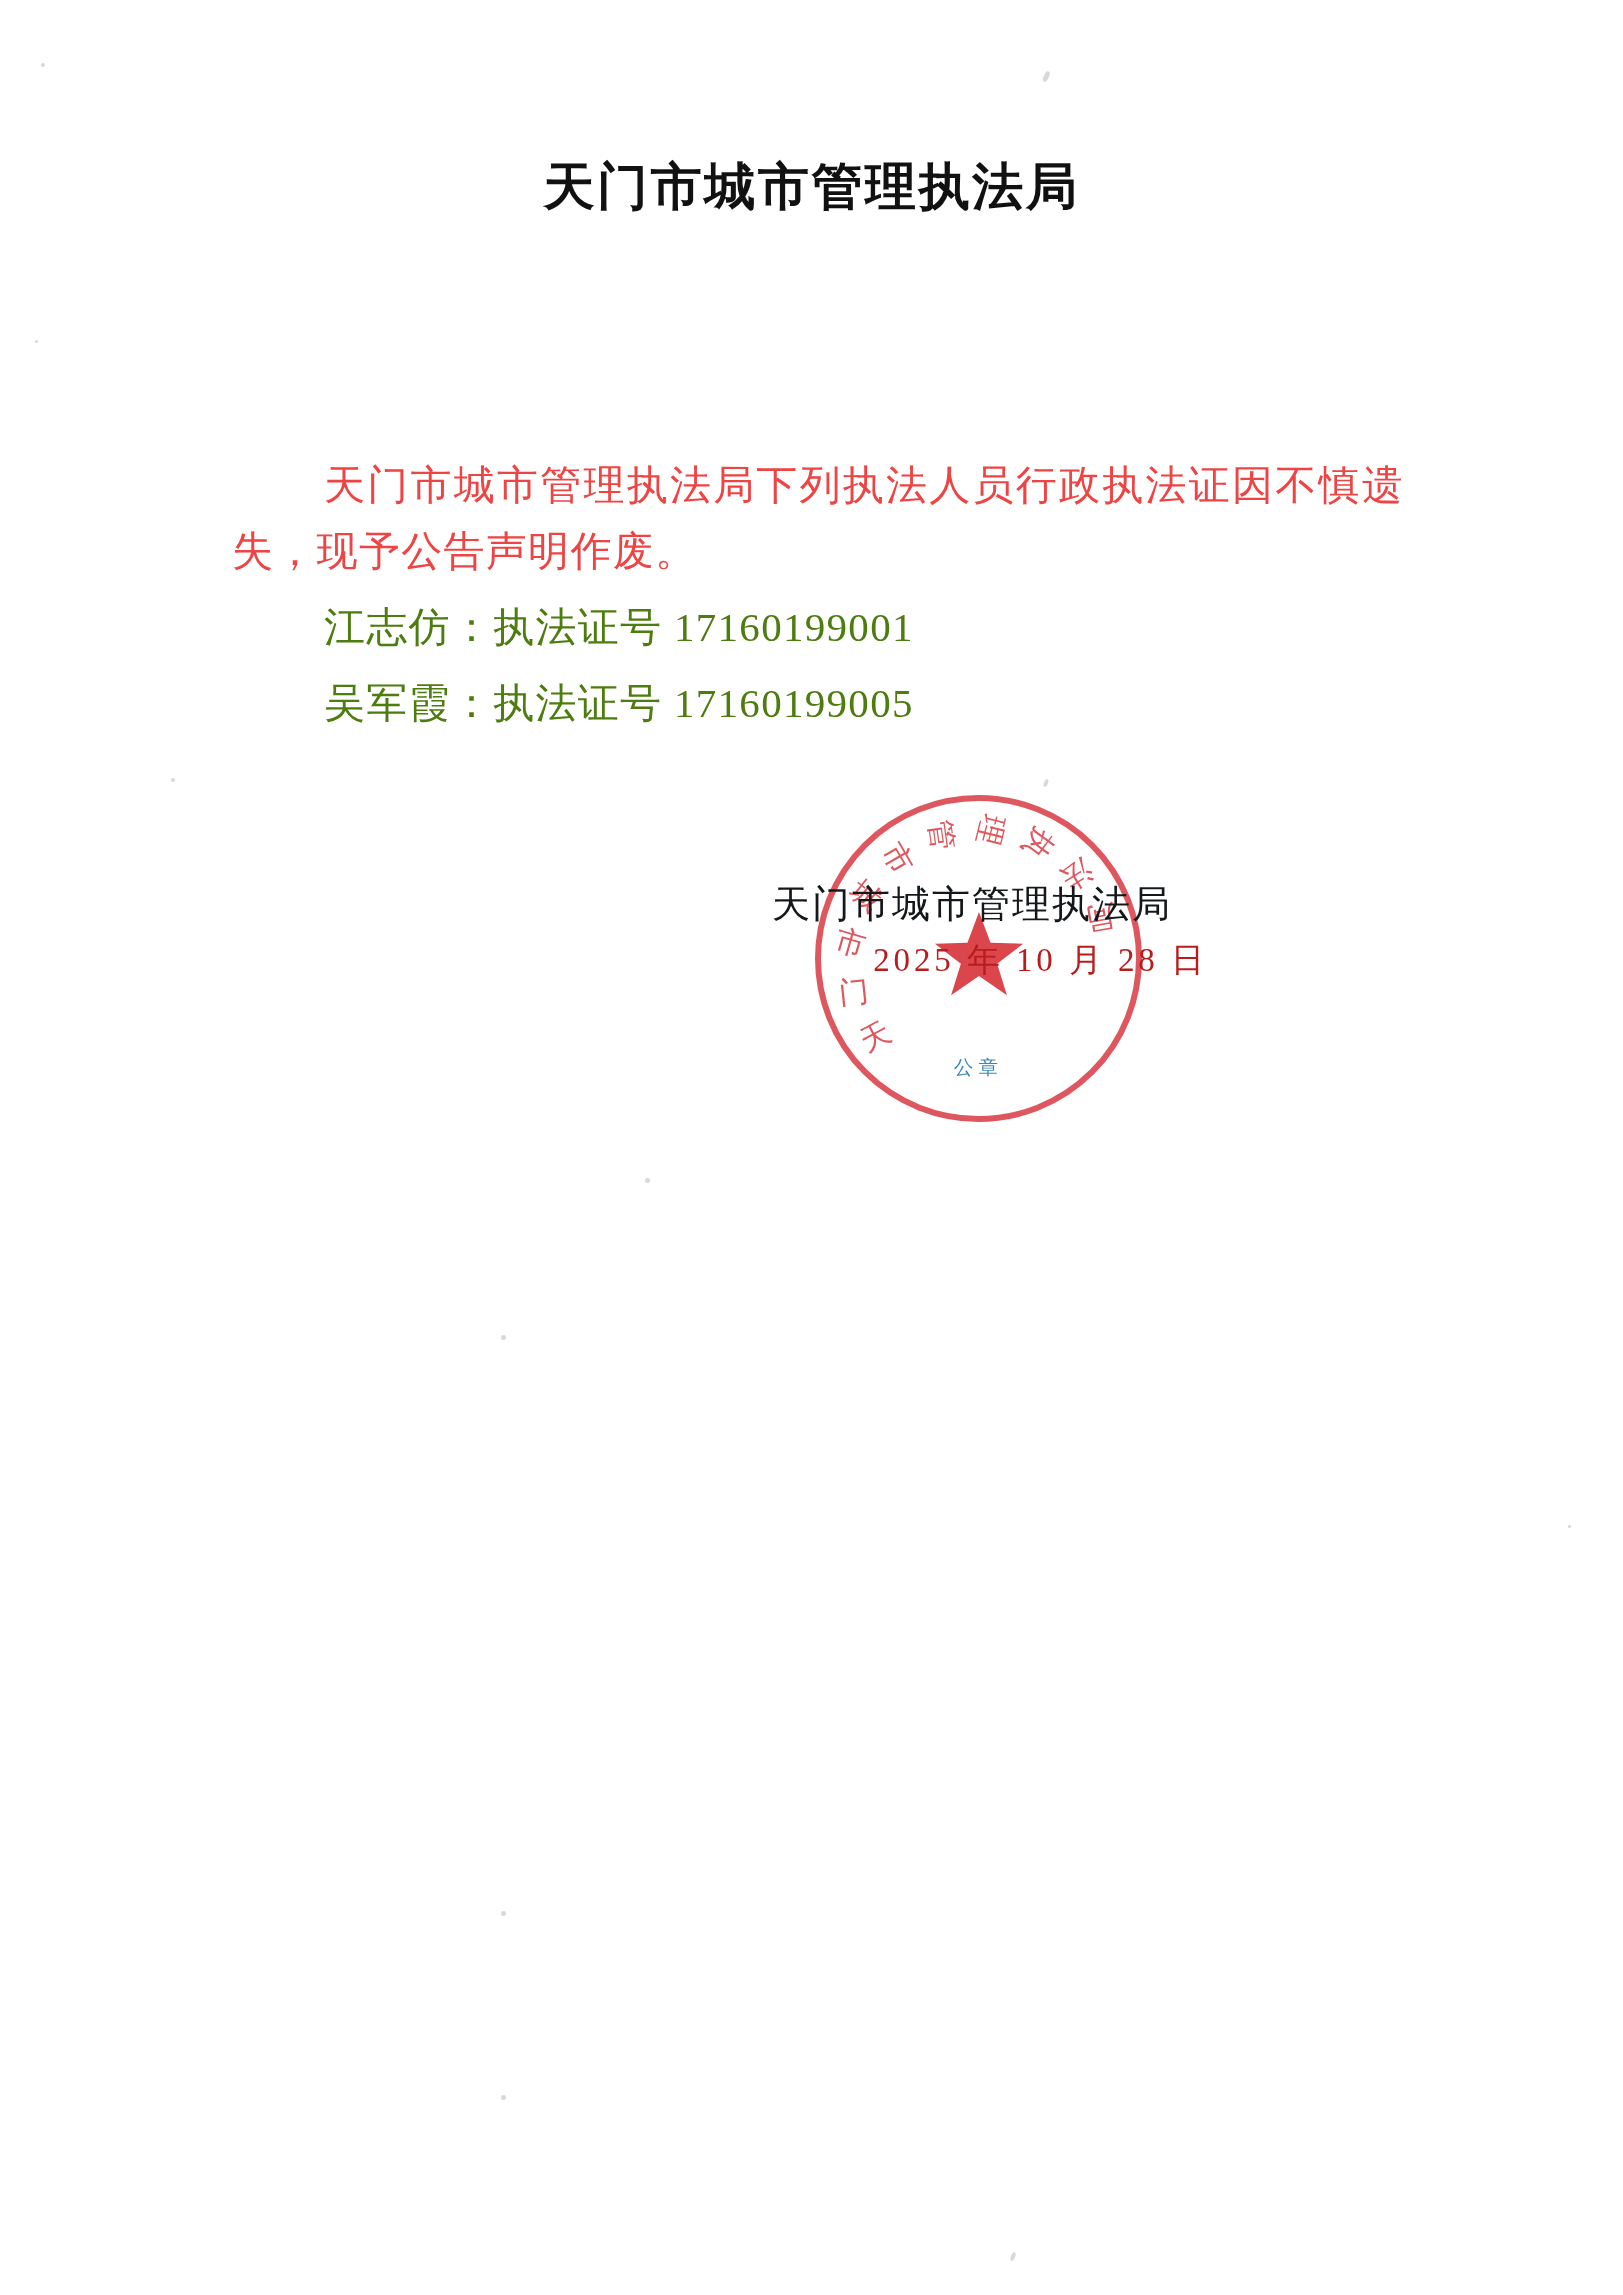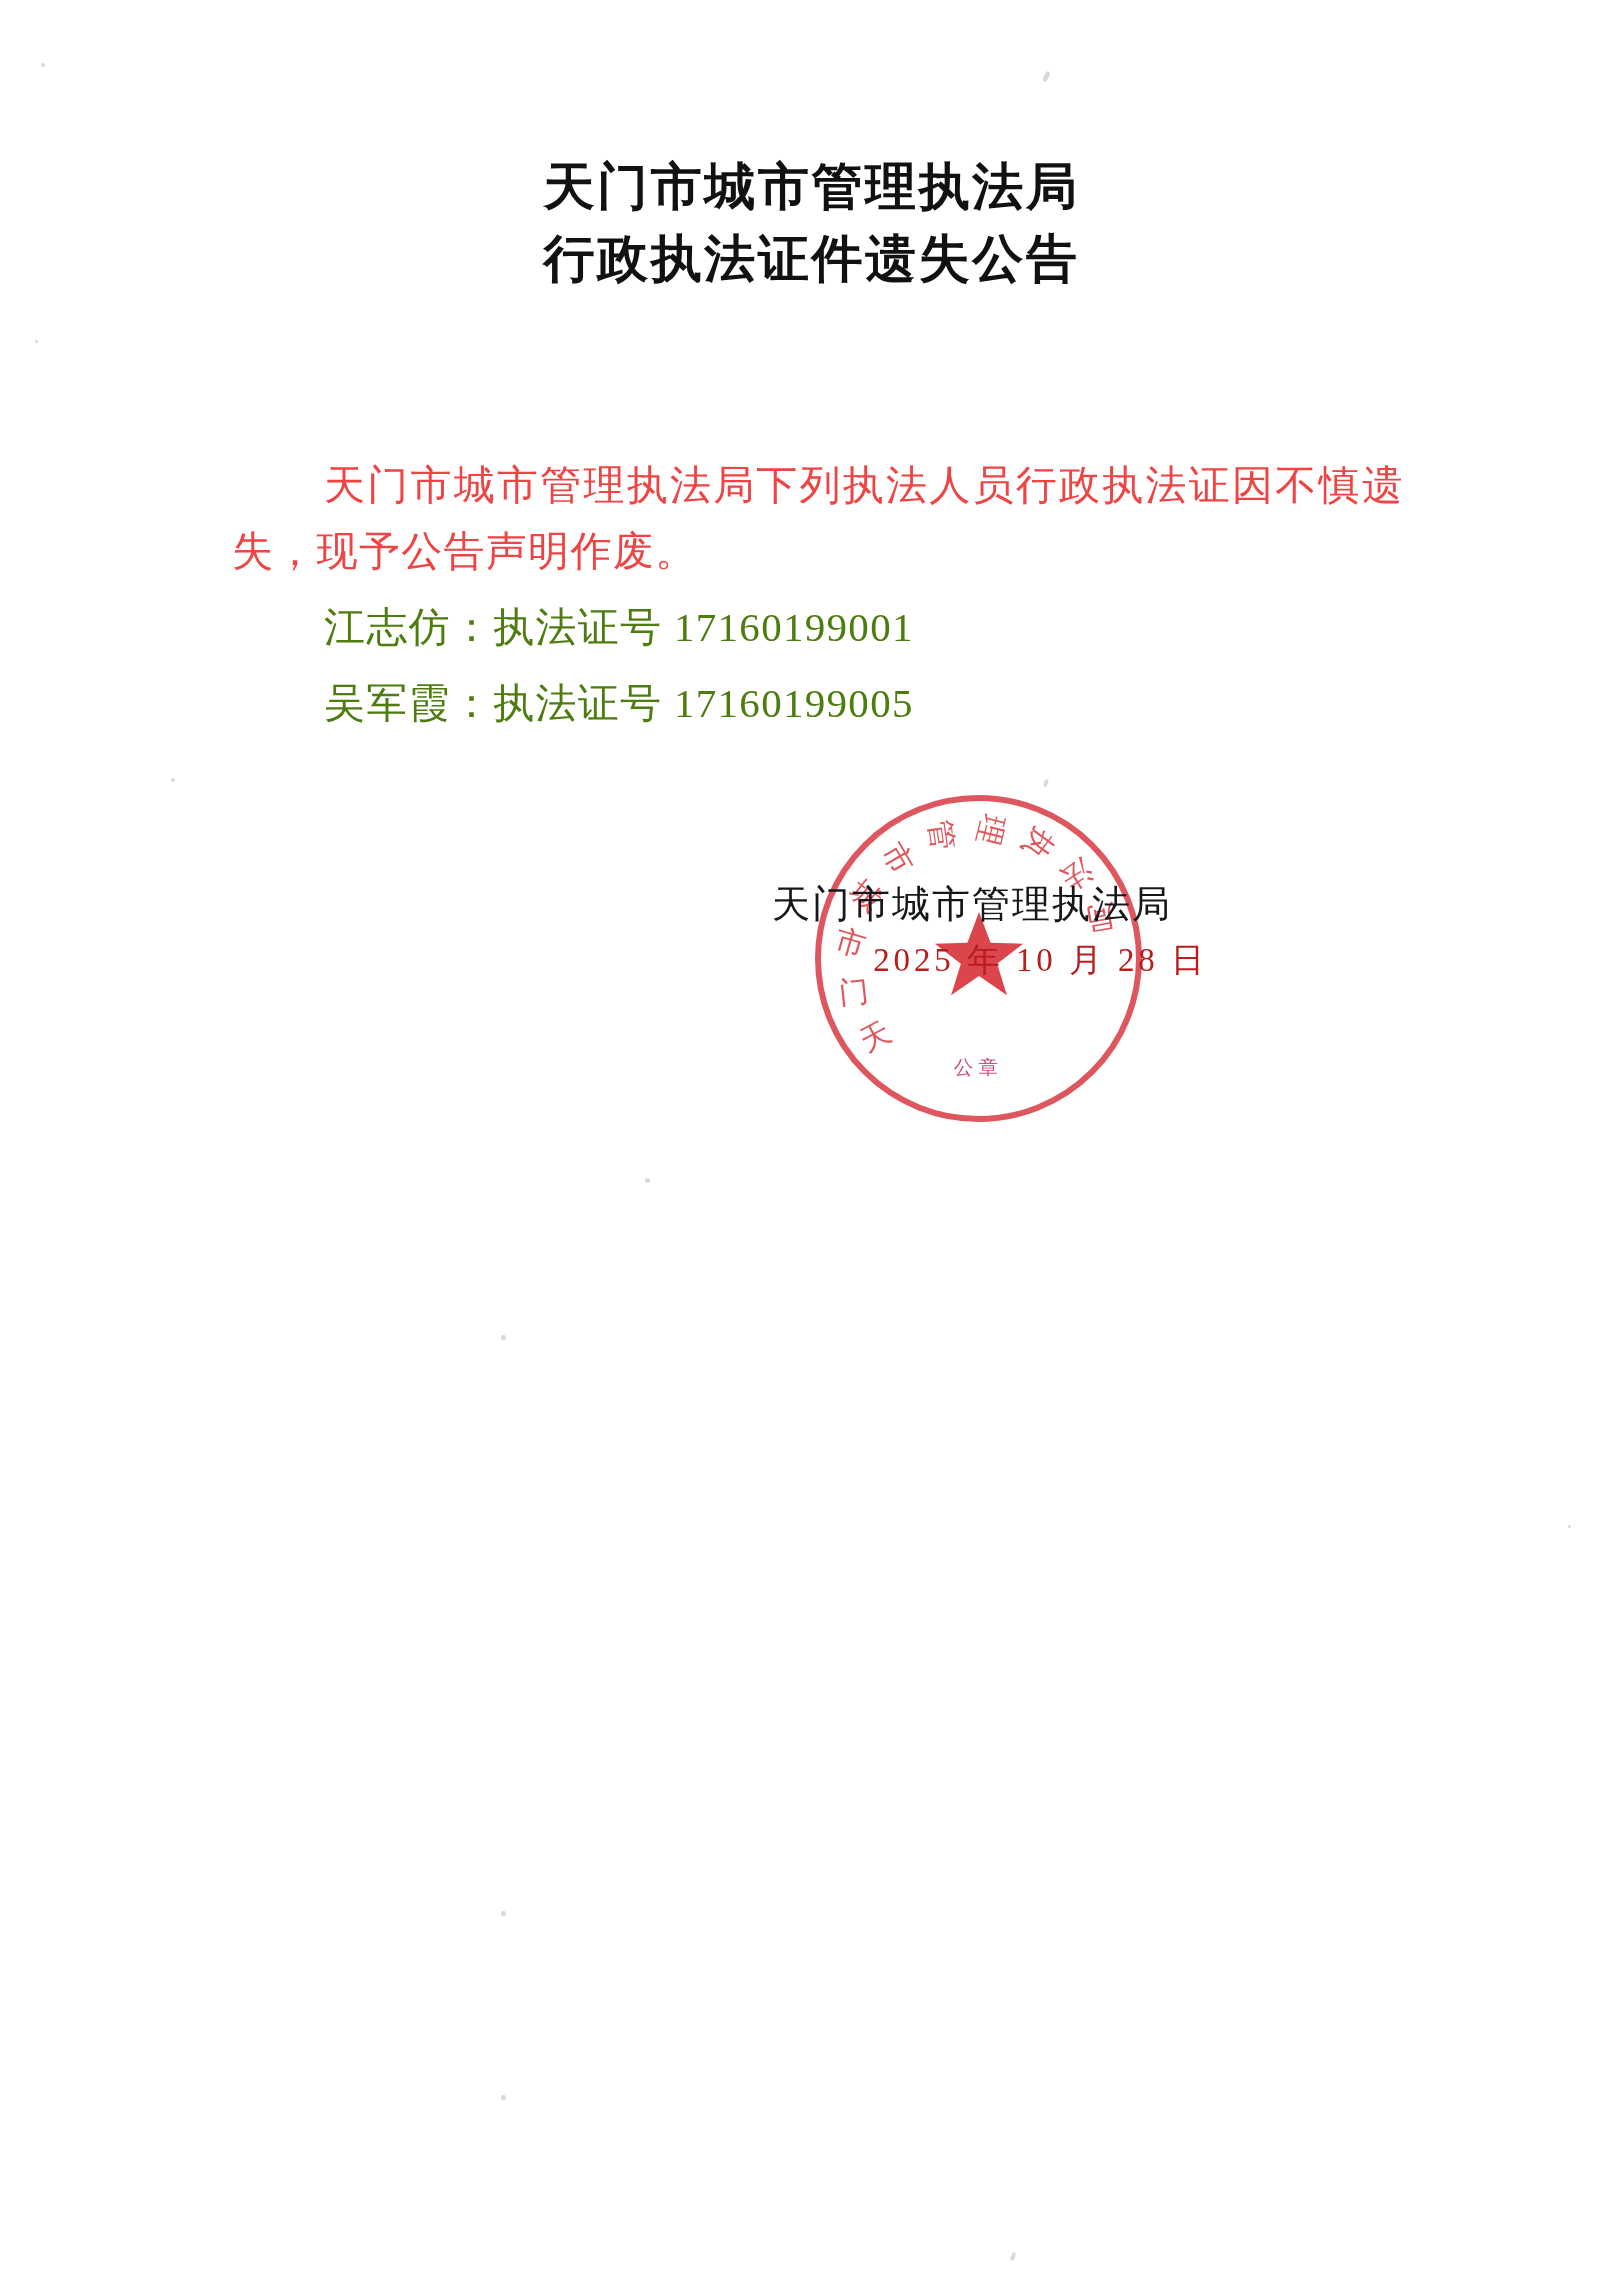--- a/index.html
+++ b/index.html
@@ -143,21 +143,21 @@
     white-space: nowrap;
   }
   .seal-bottom {
     position: absolute;
     left: 0;
     bottom: 41px;
     width: 100%;
     text-align: center;
     font-size: 19.6px;
     letter-spacing: 5.2px;
-    color: #be185d;
+    color: #0369a1;
     opacity: .78;
   }
 </style>
 </head>
 <body>
 
 <div class="page">
 
   <div class="speck" style="left:1044px;top:71px;width:4.6px;height:10.5px;transform:rotate(25deg);"></div>
   <div class="speck" style="left:41px;top:63px;width:3.9px;height:3.9px;"></div>
@@ -166,21 +166,20 @@
   <div class="speck" style="left:1044px;top:779px;width:3.9px;height:7.9px;transform:rotate(20deg);"></div>
   <div class="speck" style="left:645px;top:1178px;width:5.2px;height:5.2px;"></div>
   <div class="speck" style="left:501px;top:1335px;width:4.6px;height:4.6px;"></div>
   <div class="speck" style="left:501px;top:1911px;width:4.6px;height:4.6px;"></div>
   <div class="speck" style="left:501px;top:2095px;width:4.6px;height:4.6px;"></div>
   <div class="speck" style="left:1011px;top:2252px;width:3.9px;height:9.2px;transform:rotate(20deg);"></div>
   <div class="speck" style="left:1568px;top:1525px;width:3.3px;height:3.3px;"></div>
 
   <div class="title-block">
     <div class="title-line">天门市城市管理执法局</div>
-    <div class="title-line">行政执法证件遗失公告</div>
   </div>
 
   <div class="body-block">
     <div class="para indent">天门市城市管理执法局下列执法人员行政执法证因不慎遗失，现予公告声明作废。</div>
     <div class="list-line">江志仿：执法证号 17160199001</div>
     <div class="list-line">吴军霞：执法证号 17160199005</div>
   </div>
 
   <div class="seal">
     <div class="seal-ring"></div>

